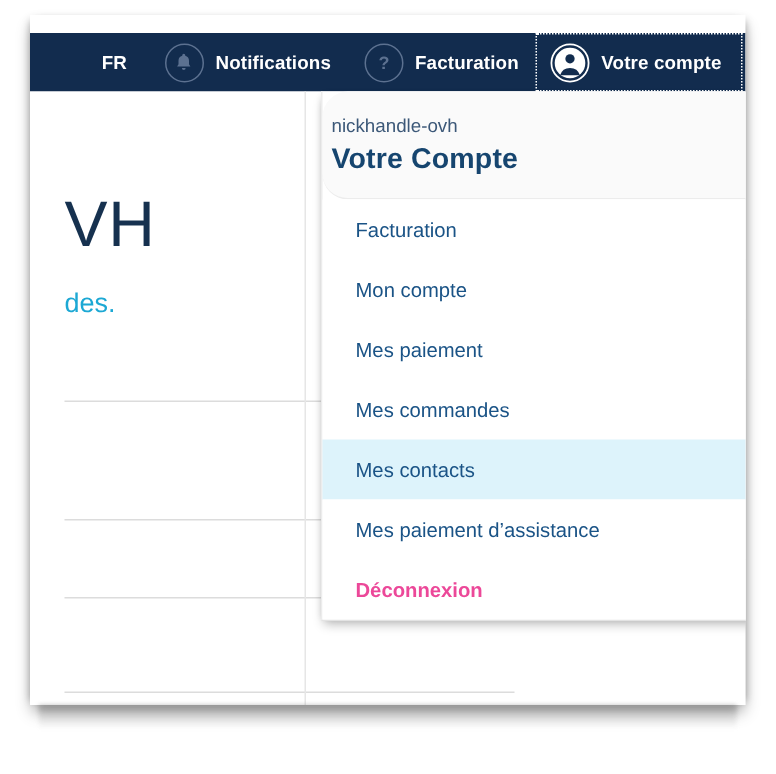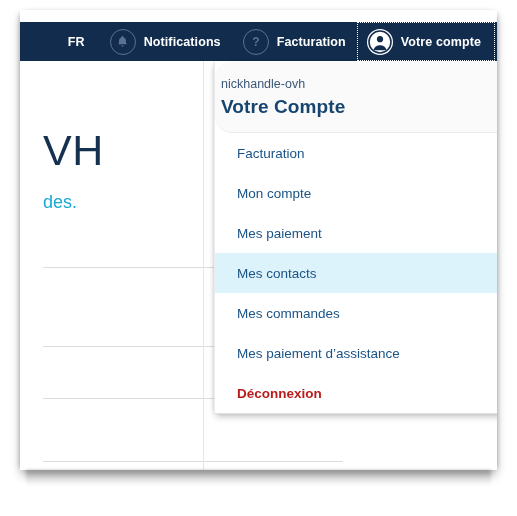--- a/index.html
+++ b/index.html
@@ -171,21 +171,21 @@
     height: 40px;
     display: flex;
     align-items: center;
     padding: 0 22px;
     font-size: 13.5px;
     color: #1a5386;
     cursor: pointer;
     background: #ffffff;
   }
   .menu-item.active { background: #ddf3fb; }
-  .menu-item.logout { color: #b91c1c; font-weight: bold; text-align: center; }
+  .menu-item.logout { color: #ec4899; font-weight: bold; text-align: center; }
 
   
   #bottom-shadow {
     position: absolute;
     left: 26px;
     top: 470px;
     width: 465px;
     height: 16px;
     background: linear-gradient(to bottom,
                 rgba(120,120,120,0.55) 0%,
@@ -265,27 +265,27 @@
 
       <div class="menu-item">
         <span>Facturation</span>
       </div>
       <div class="menu-item">
         <span>Mon compte</span>
       </div>
       <div class="menu-item">
         <span>Mes paiement</span>
       </div>
+      <div class="menu-item">
+        <span>Mes commandes</span>
+      </div>
       <div class="menu-item active">
         <span>Mes contacts</span>
       </div>
       <div class="menu-item">
-        <span>Mes commandes</span>
-      </div>
-      <div class="menu-item">
         <span>Mes paiement d’assistance</span>
       </div>
       <div class="menu-item logout">
         <span>Déconnexion</span>
       </div>
 
     </div>
 
   </div>
 

